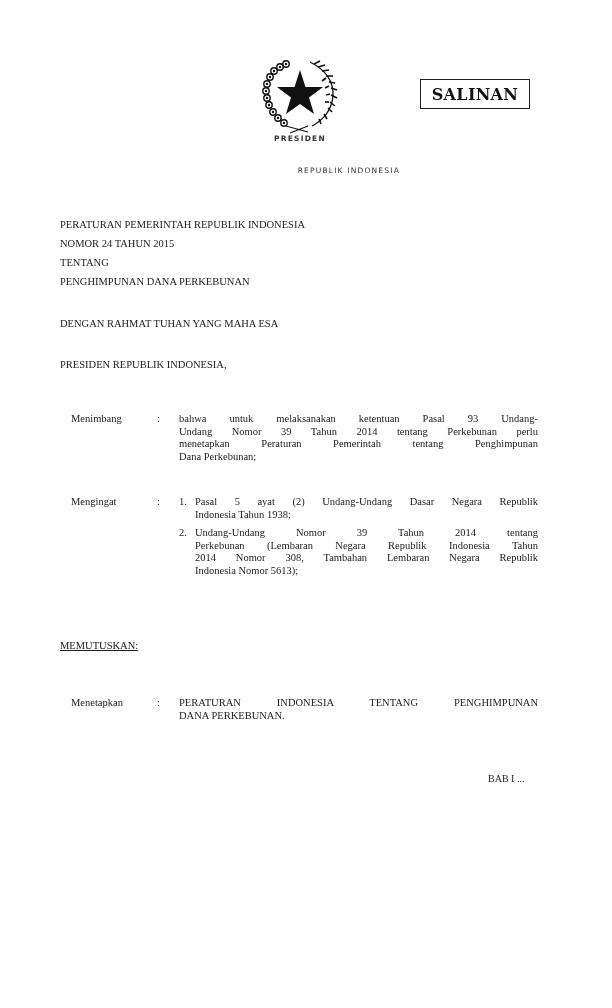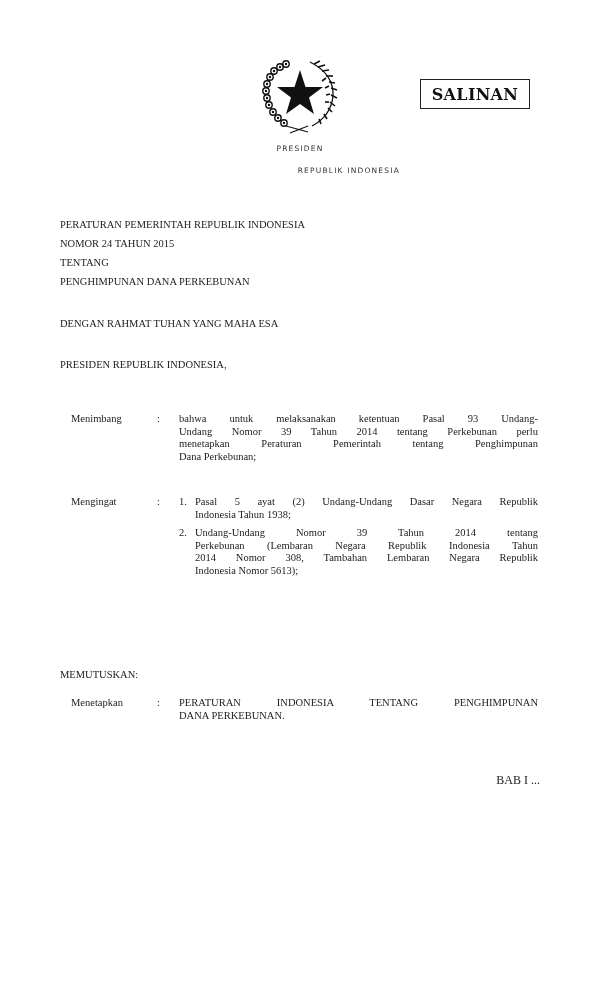--- a/index.html
+++ b/index.html
@@ -49,39 +49,39 @@
     .presiden-label {
       position: absolute;
       left: 200px;
       width: 200px;
       text-align: center;
       font-family: "DejaVu Sans", "Liberation Sans", sans-serif;
       font-size: 7.5px;
       letter-spacing: 1.2px;
       color: #333;
     }
-    .pl1 { top: 144px; }
+    .pl1 { top: 134px; font-weight: bold; }
     .pl2 { top: 166px; text-align: right; }
 
     .center-line {
       position: absolute;
       left: 60px;
       width: 492px;
       font-family: "Liberation Serif", "DejaVu Serif", serif;
       font-size: 10.5px;
       color: #222;
       white-space: nowrap;
     }
     .t1 { top: 219px; }
     .t2 { top: 238px; }
     .t3 { top: 257px; }
     .t4 { top: 276px; }
     .t5 { top: 318px; }
     .t6 { top: 359px; }
-    .t7 { top: 669px; }
+    .t7 { top: 640px; text-decoration: underline; }
 
     .row {
       position: absolute;
       left: 71px;
       width: 461px;
       font-family: "Liberation Serif", "DejaVu Serif", serif;
       font-size: 10.5px;
       color: #222;
       line-height: 12.5px;
     }
@@ -123,26 +123,26 @@
       text-align: justify;
       text-align-last: justify;
     }
     .last-line {
       display: block;
       text-align: left;
     }
 
     .bab-next {
       position: absolute;
-      left: 470px;
+      left: 488px;
       top: 773px;
       width: 70px;
-      text-align: right;
+      text-align: left;
       font-family: "Liberation Serif", "DejaVu Serif", serif;
-      font-size: 12px;
+      font-size: 10px;
       color: #222;
     }
   </style>
 </head>
 <body>
 
 <div class="page">
 
   <div class="emblem">
     <svg width="88" height="78" viewBox="0 0 88 78">

